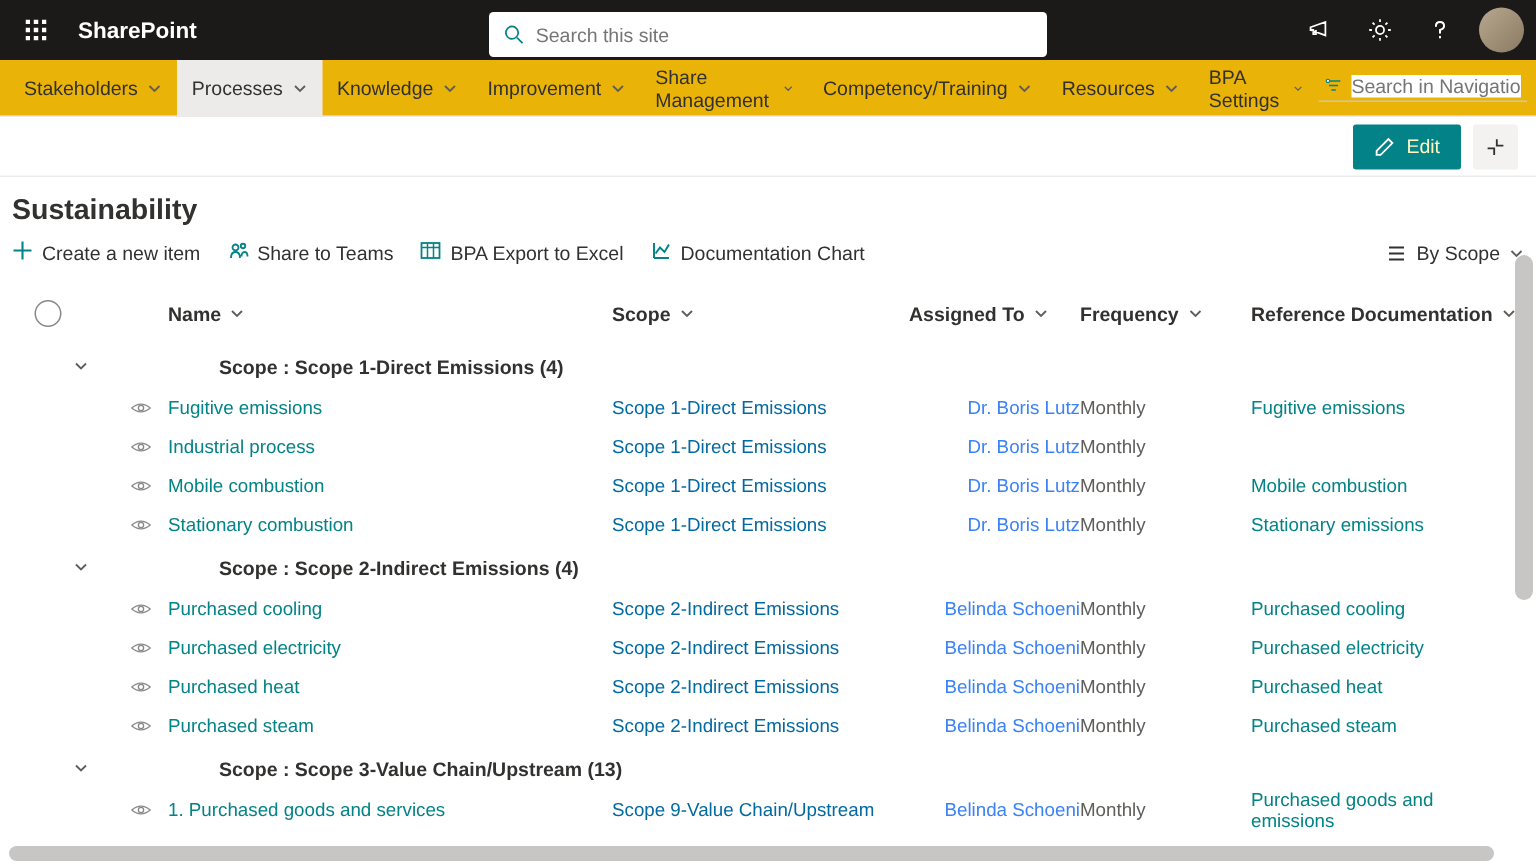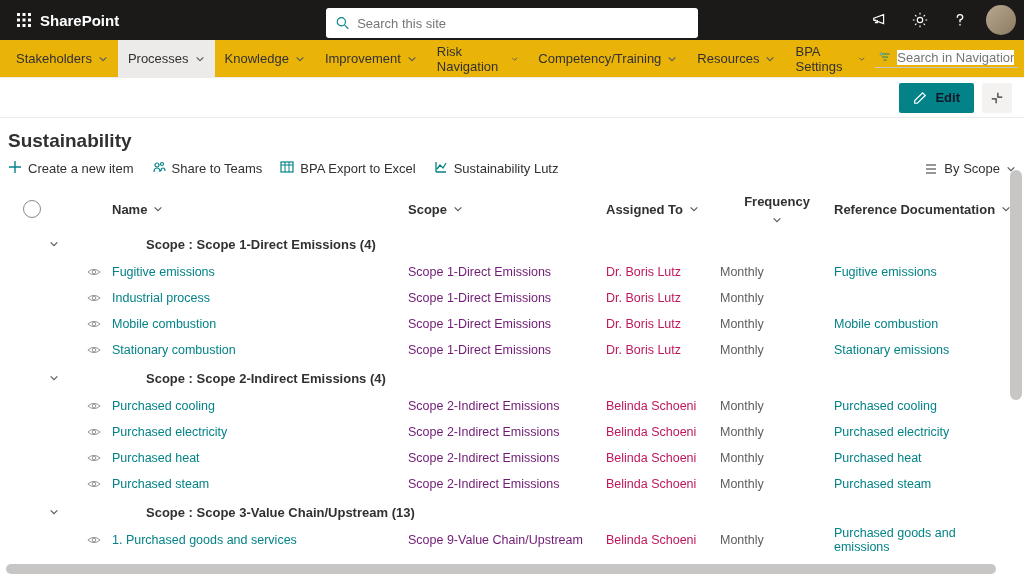--- a/index.html
+++ b/index.html
@@ -1,72 +1,72 @@
 <!DOCTYPE html>
 <html><head>
 <meta charset="utf-8">
 <style>
 * { margin: 0; padding: 0; box-sizing: border-box; font-family: "Segoe UI", -apple-system, BlinkMacSystemFont, sans-serif; }
 body { background: #fff; width: 1024px; height: 576px; overflow: hidden; position: relative; }
 
 
 .top-bar { height: 40px; background: #1b1a19; display: flex; align-items: center; color: #fff; padding: 0 8px; }
 .waffle { width: 32px; height: 32px; display: flex; align-items: center; justify-content: center; cursor: pointer; }
-.brand { font-size: 15px; font-weight: 600; margin-left: 0; }
+.brand { font-size: 15px; font-weight: 600; margin-left: 12px; }
 .search-wrap { margin-left: auto; margin-right: auto; position: absolute; left: 50%; transform: translateX(-50%); top: 8px; }
 .search-box { width: 372px; height: 30px; background: #fff; border-radius: 3px; display: flex; align-items: center; padding: 0 10px; }
 .search-box input { border: none; outline: none; font-size: 13px; width: 100%; color: #605e5c; background: transparent; }
 .top-actions { margin-left: auto; display: flex; align-items: center; gap: 4px; }
 .icon-btn { width: 36px; height: 36px; display: flex; align-items: center; justify-content: center; color: #fff; cursor: pointer; }
 .avatar { width: 30px; height: 30px; border-radius: 50%; background: linear-gradient(135deg,#b8a890,#8a7a62); margin-left: 4px; }
 
 
 .nav-bar { height: 38px; background: #eab308; border-bottom: 1px solid #edebe9; display: flex; align-items: center; padding: 0 6px; position: relative; }
 .nav-item { padding: 0 10px; height: 38px; display: flex; align-items: center; font-size: 13px; color: #323130; cursor: pointer; gap: 6px; }
 .nav-item.active { background: #edebe9; }
 .nav-search { margin-left: auto; display: flex; align-items: center; border-bottom: 1px solid #c8c6c4; padding: 0 4px 2px 4px; width: 150px; gap: 6px; }
 .nav-search input { border: none; outline: none; font-size: 13px; color: #605e5c; width: 100%; }
 
 
 .edit-row { height: 40px; display: flex; align-items: center; justify-content: flex-end; padding: 0 12px 0 0; gap: 8px; border-bottom: 1px solid #edebe9; }
-.edit-btn { background: #038387; color: #0f172a; height: 30px; padding: 0 14px; display: flex; align-items: center; gap: 8px; font-size: 13px; font-weight: 700; border-radius: 2px; cursor: pointer; }
+.edit-btn { background: #038387; color: #fef9c3; height: 30px; padding: 0 14px; display: flex; align-items: center; gap: 8px; font-size: 13px; font-weight: 400; border-radius: 2px; cursor: pointer; }
 .collapse-btn { width: 30px; height: 30px; background: #f3f2f1; border-radius: 2px; display: flex; align-items: center; justify-content: center; cursor: pointer; }
 
 
 .page-title { font-size: 19px; font-weight: 600; padding: 12px 8px 8px 8px; color: #323130; }
 
 
 .cmd-bar { display: flex; align-items: center; padding: 0 8px 8px 8px; gap: 18px; font-size: 13px; color: #323130; }
 .cmd-item { display: flex; align-items: center; gap: 6px; cursor: pointer; }
 .cmd-item .ic { color: #038387; }
 .view-sel { margin-left: auto; display: flex; align-items: center; gap: 6px; cursor: pointer; }
 
 
 .table-area { padding: 4px 12px 0 12px; }
 .col-head { display: flex; align-items: center; height: 40px; font-size: 13px; color: #323130; font-weight: 400; }
 .col-sel { width: 40px; display:flex; justify-content:center; }
 .col-caret { width: 24px; }
 .col-eye { width: 36px; }
 .col-name { width: 296px; display:flex; align-items:center; gap:6px; font-weight:600; }
 .col-scope { width: 198px; display:flex; align-items:center; gap:6px; font-weight:600; }
 .col-assign { width: 114px; display:flex; align-items:center; gap:6px; font-weight:600; }
-.col-freq { width: 114px; display:flex; align-items:center; gap:6px; font-weight:600;flex-direction:column; }
+.col-freq { width: 114px; display:flex; align-items:center; gap:6px; font-weight:600; }
 .col-ref { flex:1; display:flex; align-items:center; gap:6px; font-weight:600; }
 .sel-circle { width:18px; height:18px; border:1px solid #8a8886; border-radius:50%; }
 
 .group-row { display:flex; align-items:center; height:30px; font-size:13px; font-weight:600; color:#323130; }
 .group-label { margin-left: 80px; }
 .group-chev { width: 24px; margin-left: 30px; display:flex; justify-content:center; cursor:pointer; }
 
 .data-row { display:flex; align-items:center; height:26px; font-size:12.5px; color:#323130; }
 .eye-cell { width:36px; display:flex; justify-content:center; color:#605e5c; margin-left: 64px; }
 .name-cell { width: 296px; }
 .name-cell a { color: #038387; text-decoration:none; cursor:pointer; }
-.scope-cell { width: 198px; color:#701a75; }
-.assign-cell { width:114px; color:#be185d; }
+.scope-cell { width: 198px; color:#0369a1; }
+.assign-cell { width:114px; color:#3b82f6;text-align:right; }
 .freq-cell { width:114px; color:#605e5c; }
 .ref-cell { flex:1; color:#038387; cursor:pointer; }
 
 
 .chev-svg { width:10px; height:10px; fill:none; stroke:#605e5c; stroke-width:1.5; }
 
 
 .vscroll { position:absolute; right:2px; top:170px; width:12px; height:230px; background:#c8c6c4; border-radius:6px; }
 .hscroll { position:absolute; left:6px; bottom:2px; height:10px; width:990px; background:#c8c6c4; border-radius:5px; }
 </style>
@@ -140,21 +140,21 @@
           <path d="M2 4 L6 8 L10 4"></path>
         </svg>
       </div>
       <div class="nav-item">
         <span>Improvement</span>
         <svg class="chev-svg" viewBox="0 0 12 12">
           <path d="M2 4 L6 8 L10 4"></path>
         </svg>
       </div>
       <div class="nav-item">
-        <span>Risk Navigation</span>
+        <span>Share Management</span>
         <svg class="chev-svg" viewBox="0 0 12 12">
           <path d="M2 4 L6 8 L10 4"></path>
         </svg>
       </div>
       <div class="nav-item">
         <span>Competency/Training</span>
         <svg class="chev-svg" viewBox="0 0 12 12">
           <path d="M2 4 L6 8 L10 4"></path>
         </svg>
       </div>
@@ -223,21 +223,21 @@
         </svg>
     </span>
     <span>BPA Export to Excel</span>
   </div>
   <div class="cmd-item">
     <span class="ic">
       <svg width="14" height="14" viewBox="0 0 14 14">
           <path d="M2 12 L2 2 M2 12 L12 12 M3 9 L6 5 L9 8 L12 3" fill="none" stroke="#038387" stroke-width="1.3"></path>
         </svg>
     </span>
-    <span>Sustainability Lutz</span>
+    <span>Documentation Chart</span>
   </div>
   <div class="view-sel">
     <svg width="14" height="14" viewBox="0 0 14 14">
         <path d="M2 3 L12 3 M2 7 L12 7 M2 11 L12 11" stroke="#323130" stroke-width="1.2"></path>
       </svg>
     <span>By Scope</span>
     <svg class="chev-svg" viewBox="0 0 12 12">
         <path d="M2 4 L6 8 L10 4"></path>
       </svg>
   </div>

